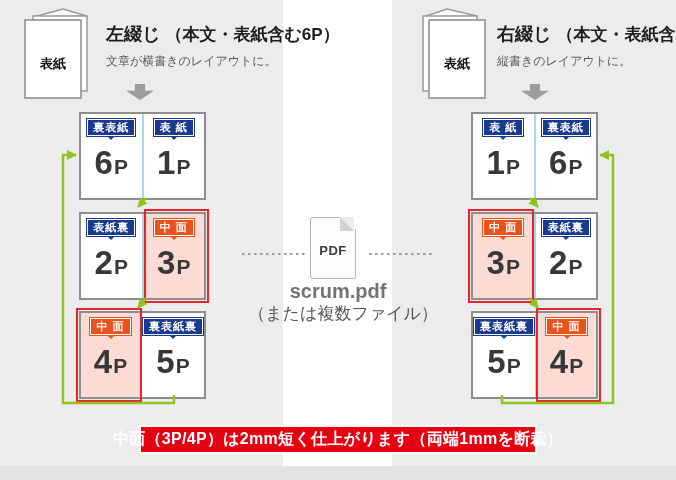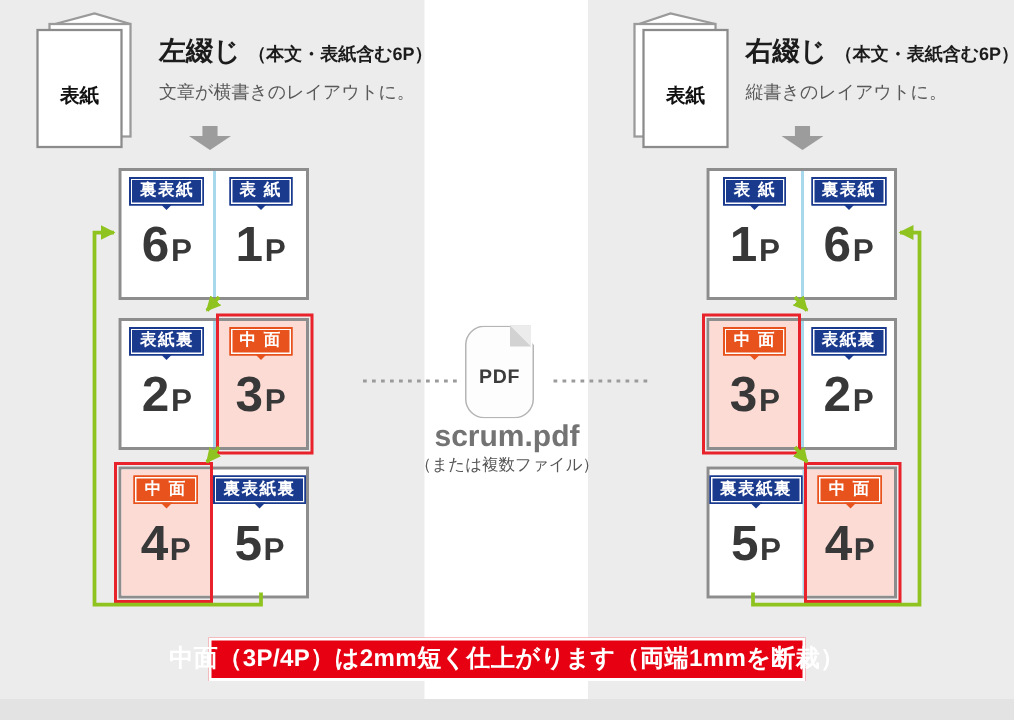--- a/index.html
+++ b/index.html
@@ -9,21 +9,21 @@
     font-family:"Liberation Sans","DejaVu Sans",sans-serif;
   }
   .band{position:absolute;left:283px;top:0;width:109px;height:466px;background:var(--band,#fff)}
   .footer-strip{position:absolute;left:0;top:466px;width:676px;height:14px;background:#e3e3e3}
 
   .booklet{position:absolute;top:6px;width:72px;height:96px}
   .booklet.left{left:23px}
   .booklet.right{left:415px}
 
   .title{position:absolute;top:22px;font-size:18px;font-weight:bold;color:#1c1c1c;white-space:nowrap}
-  .title .note{font-size:12px}
+  .title .note{font-size:17px}
   .subtitle{position:absolute;top:53px;font-size:12px;color:#595959;white-space:nowrap}
   .t-left{left:106px}.t-right{left:497px}
 
   .down-arrow{position:absolute;top:84px;width:28px;height:16px;background:#9c9c9c;
     clip-path:polygon(32% 0,68% 0,68% 42%,100% 42%,50% 100%,0 42%,32% 42%)}
   .da-left{left:126px}.da-right{left:521px}
 
   .spread{position:absolute;width:127px;height:88px;background:#fff;
     border:2px solid var(--border,#8d8d8d);box-sizing:border-box;display:flex}
   .sx-left{left:79px}.sx-right{left:471px}
@@ -48,29 +48,29 @@
   .pnum .digit{font-size:33px}
   .pnum .unit{font-size:21px;margin-left:1px}
 
   .hlbox{position:absolute;border:2px solid var(--red-frame,#e8232b);z-index:3;pointer-events:none}
   .hlbox.r{top:-5px;bottom:-5px;left:calc(50% + 1px);right:-5px}
   .hlbox.l{top:-5px;bottom:-5px;left:-5px;right:calc(50% + 1px)}
 
   .overlay{position:absolute;left:0;top:0;width:676px;height:480px;z-index:5;pointer-events:none}
 
   .pdf-icon{position:absolute;left:310px;top:217px;width:44px;height:60px;background:#fdfdfd;
-    border:1px solid #b5b5b5;border-radius:13px;display:flex;align-items:center;justify-content:center;
+    border:1px solid #b5b5b5;border-radius:2px;display:flex;align-items:center;justify-content:center;
     clip-path:polygon(0 0,calc(100% - 13px) 0,100% 13px,100% 100%,0 100%)}
   .pdf-fold{position:absolute;right:-1px;top:-1px;width:0;height:0;
     border-style:solid;border-width:0 14px 14px 0;border-color:transparent #ececec #d2d2d2 transparent}
   .pdf-label{font-size:13px;font-weight:bold;color:#3c3c3c;letter-spacing:0.5px;margin-top:4px}
   .pdf-name{position:absolute;left:238px;top:280px;width:200px;text-align:center;
     font-size:20px;font-weight:bold;color:#737373}
-  .pdf-note{position:absolute;left:238px;top:302px;width:200px;text-align:center;
-    font-size:11px;color:#555}
+  .pdf-note{position:absolute;left:238px;top:302px;width:200px;text-align:right;
+    font-size:17px;color:#555}
 
   .banner{position:absolute;left:139px;top:425px;width:398px;height:29px;box-sizing:border-box;
     background:var(--red,#e60012);border:2px solid #fff;display:flex;align-items:center;justify-content:center;
     color:#fff;font-size:16px;font-weight:bold;white-space:nowrap;letter-spacing:0.3px}
 </style>
 </head>
 <body>
 
 <div class="band"></div>
 <div class="footer-strip"></div>

